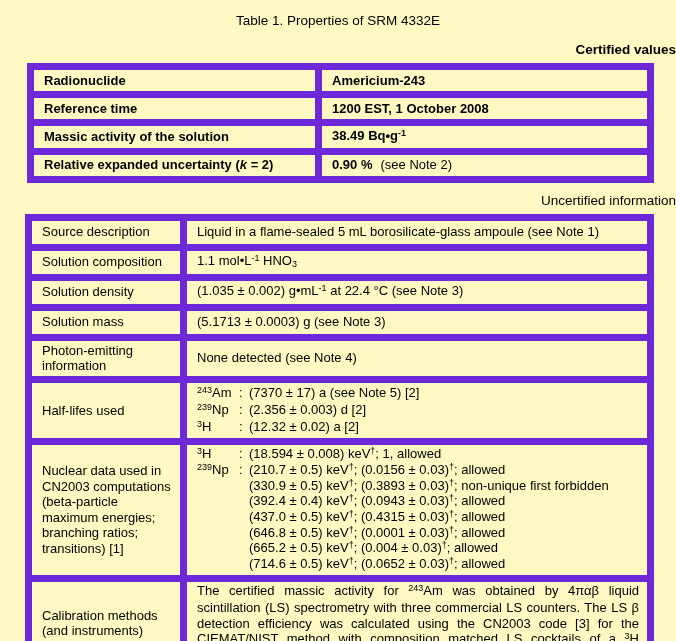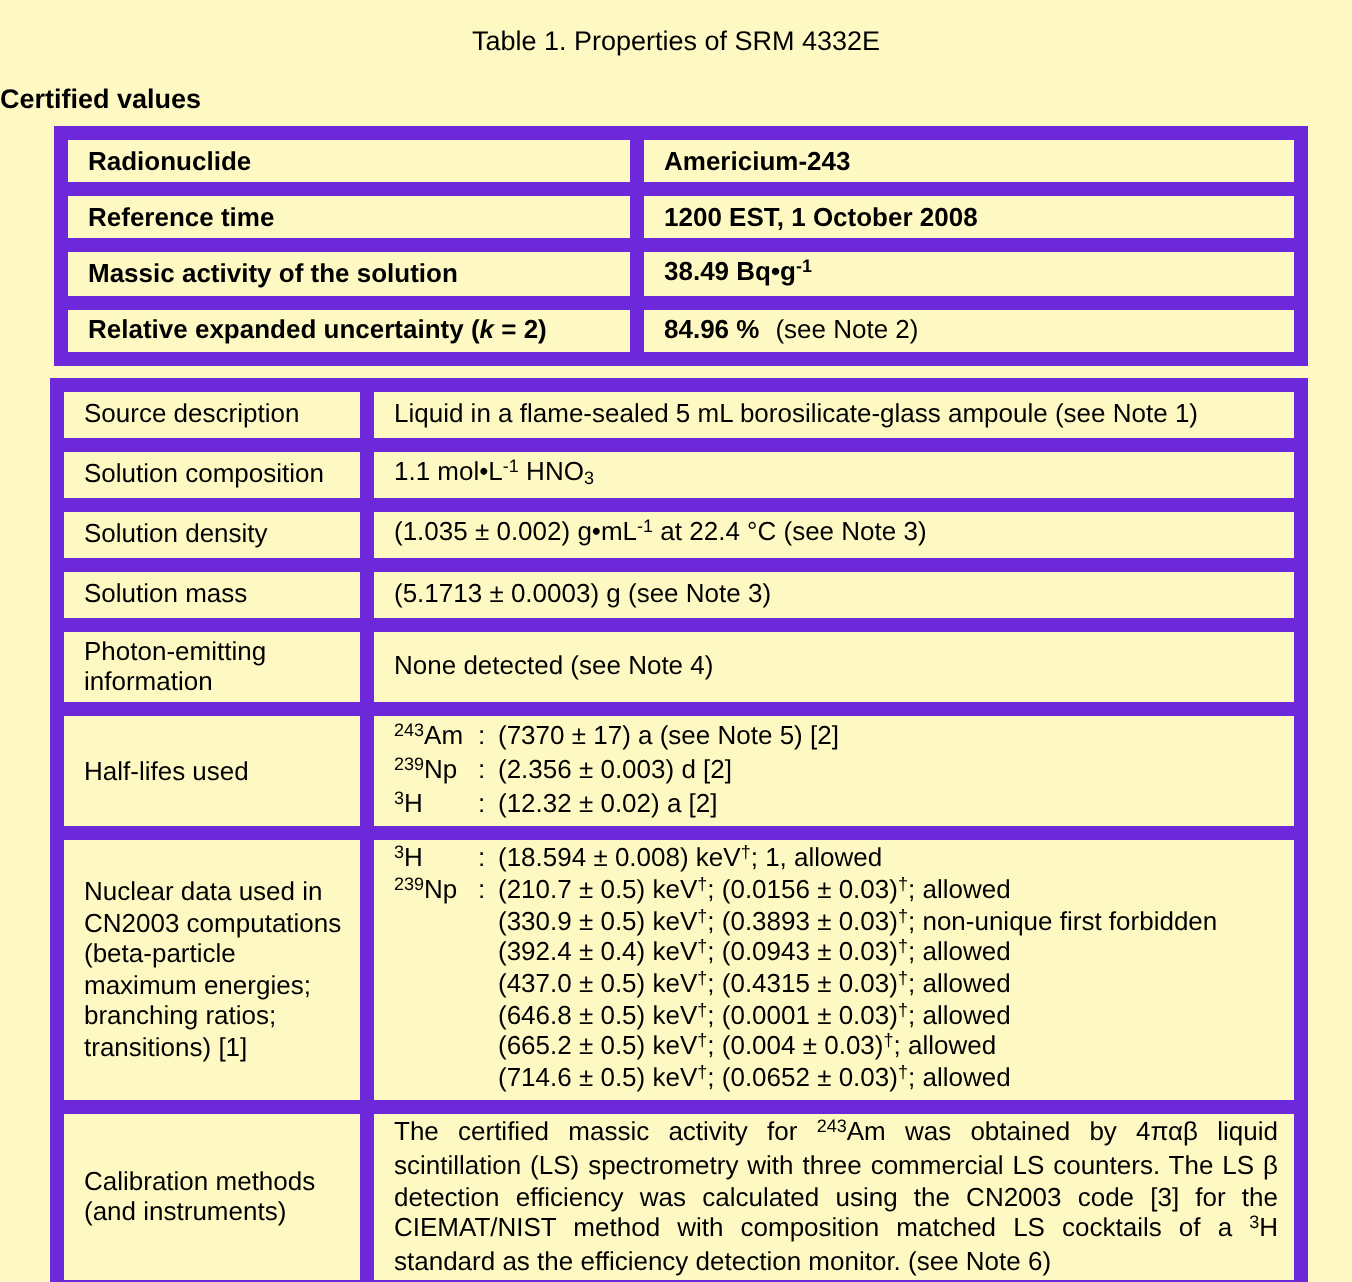--- a/index.html
+++ b/index.html
@@ -2,21 +2,21 @@
 <html><head>
 <meta charset="utf-8">
 <style>
   html,body{margin:0;padding:0;background:#ffffff;}
   .page{
     width:676px;height:641px;background:#fef9c3;color:#000000;
     font-family:Liberation Sans, sans-serif;
     overflow:hidden;position:relative;
   }
   .doc-title{padding-top:13px;text-align:center;font-size:13.5px;}
-  .sec-heading{margin-top:14px;text-align:left;font-size:13.5px;font-weight:bold;}
+  .sec-heading{margin-top:14px;text-align:right;font-size:13.5px;font-weight:bold;}
   .sec-heading.plain{font-weight:normal;margin-top:10px;}
   table{border-collapse:collapse;table-layout:fixed;border:2px solid #000;}
   td{border:7px solid #6d28d9;font-size:13px;vertical-align:middle;
      padding:2px 8px 2px 10px;line-height:15.5px;overflow:hidden;}
   .tbl1{margin:6px 0 0 27px;width:620px;}
   .tbl1 td{font-weight:bold;}
   .tbl1 tr{height:28px;}
   .tbl2{margin:6px 0 0 25px;width:622px;}
   .r-std{height:30px;}
   .r-photon{height:28px;}
@@ -56,25 +56,26 @@
     <tr>
       <td>Reference time</td>
       <td><span>1200 EST, 1 October 2008</span></td>
     </tr>
     <tr>
       <td>Massic activity of the solution</td>
       <td><span><span>38.49 Bq•g</span><span class="seg-sup">-1</span></span></td>
     </tr>
     <tr>
       <td><span>Relative expanded uncertainty (</span><span class="seg-i">k</span><span> = 2)</span></td>
-      <td><span>84.96 %</span><span class="note">(see Note 2)</span></td>
+      <td><span>0.90 %</span><span class="note">(see Note 2)</span></td>
     </tr>
   </tbody>
     </table>
 
+  <div class="sec-heading plain">Uncertified information</div>
 
   <table class="tbl2">
     <colgroup>
         <col style="width:155px">
         <col style="width:467px">
       </colgroup>
     <tbody>
         <tr class="r-std">
       <td>Source description</td>
       <td>Liquid in a flame-sealed 5 mL borosilicate-glass ampoule (see Note 1)</td>

